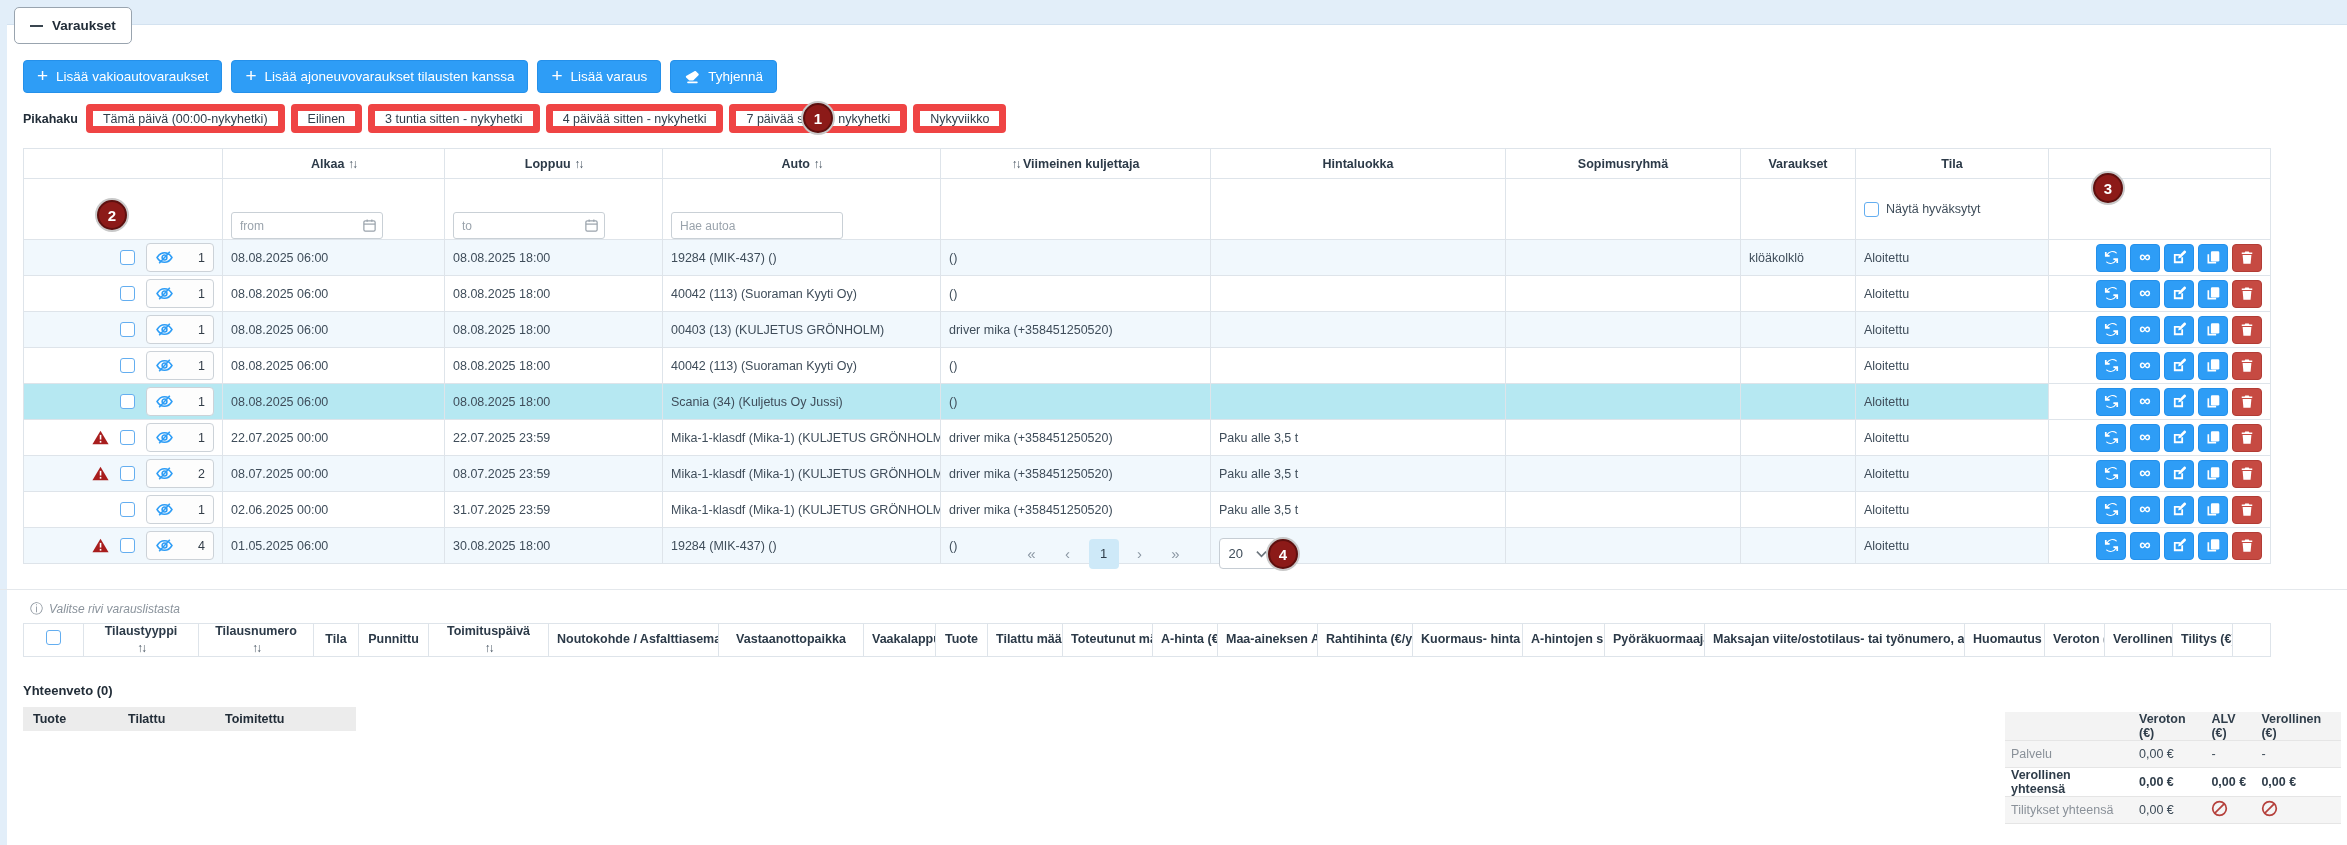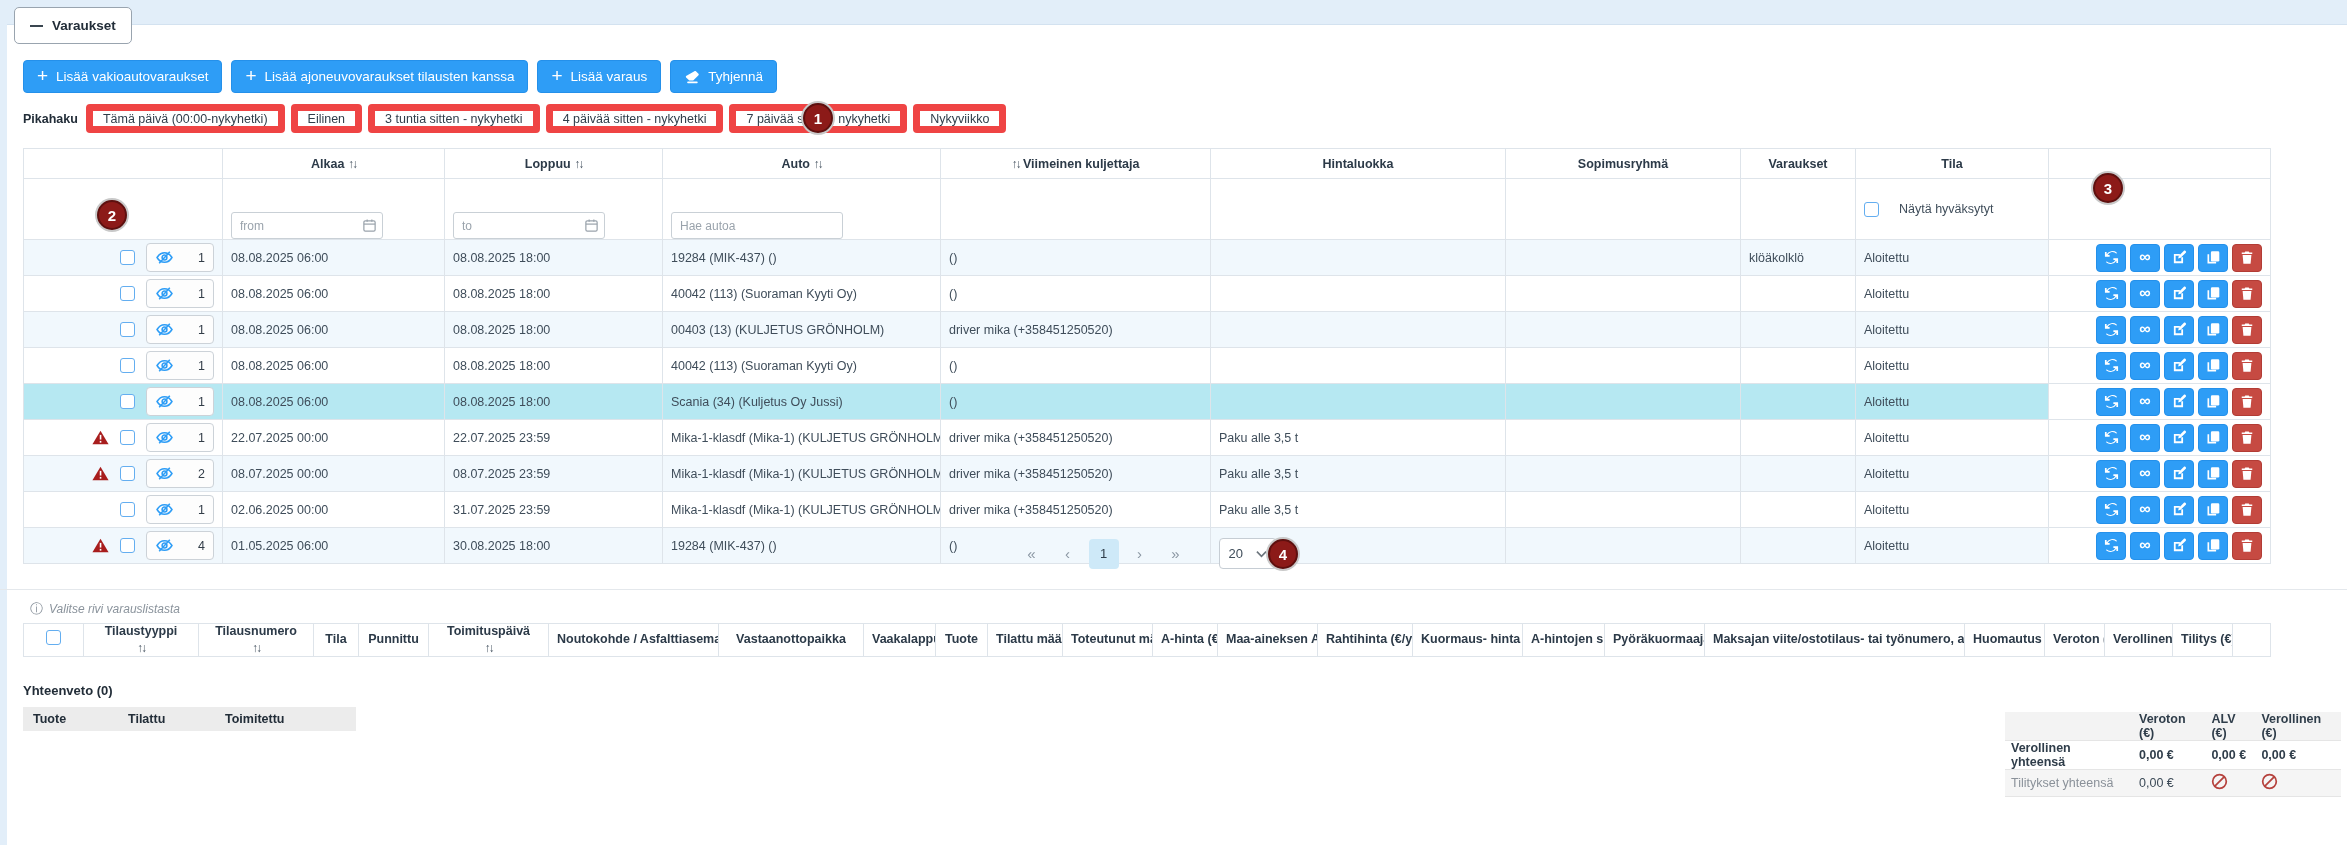--- a/index.html
+++ b/index.html
@@ -56,21 +56,21 @@
     font-size:12px; color:#55606a; font-family:inherit; background:#fff;
   }
   .flt-input.noicon { padding-right:0; }
   .flt-input::placeholder { color:#9aa3ac; opacity:1; }
   .cal-ico { position:absolute; right:6px; top:6px; }
 
   input[type="checkbox"].cb {
     appearance:none; -webkit-appearance:none; width:15px; height:15px; margin:0;
     border:1.5px solid #64aef0; border-radius:3px; background:#fff; cursor:pointer; flex:none;
   }
-  .approve-wrap { display:flex; align-items:center; gap:20px; font-size:12.5px; color:#3f4d5a; }
+  .approve-wrap { display:flex; align-items:center; gap:7px; font-size:12.5px; color:#3f4d5a; }
 
   .sel-wrap { display:flex; align-items:center; justify-content:flex-end; gap:11px; }
   .eye-btn {
     display:flex; align-items:center; justify-content:space-between; gap:8px; width:68px; height:29px;
     background:#fdfdfd; border:1px solid #ccd2d8; border-radius:4px; padding:0 8px; cursor:pointer;
     font-family:inherit;
   }
   .eye-count { font-size:12.5px; color:#333e49; }
 
   .act-wrap { display:flex; align-items:center; justify-content:flex-end; gap:4px; }
@@ -829,20 +829,26 @@
 </table>
 
 <table class="totals-table">
   <tbody id="totals-body">
       <tr class="hdr">
         <th style="width:128px"></th>
         <th>Veroton (€)</th>
         <th>ALV (€)</th>
         <th>Verollinen (€)</th>
       </tr>
+      <tr class="odd">
+        <td class="lbl">Palvelu</td>
+        <td>0,00 €</td>
+        <td>-</td>
+        <td>-</td>
+      </tr>
       <tr class="even boldrow">
         <td class="lbl">Verollinen yhteensä</td>
         <td>0,00 €</td>
         <td>0,00 €</td>
         <td>0,00 €</td>
       </tr>
       <tr class="odd">
         <td class="lbl">Tilitykset yhteensä</td>
         <td>0,00 €</td>
         <td><span><svg width="17" height="17" viewBox="0 0 18 18" fill="none" stroke="#b5413c" stroke-width="1.8">

